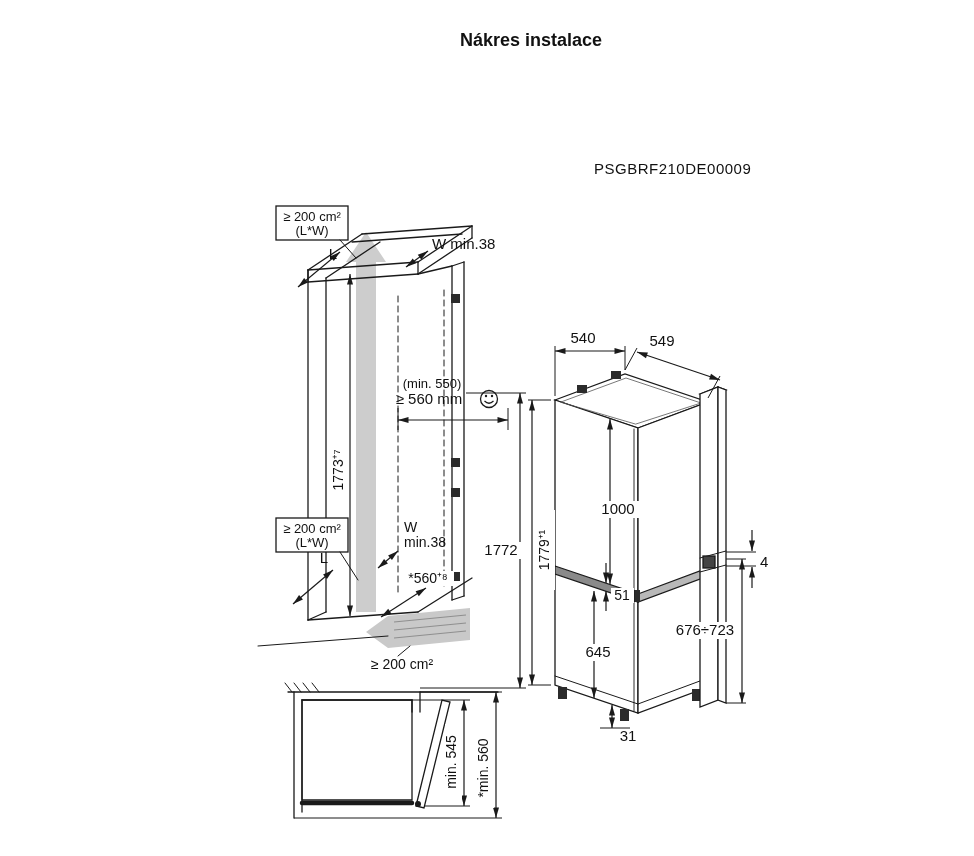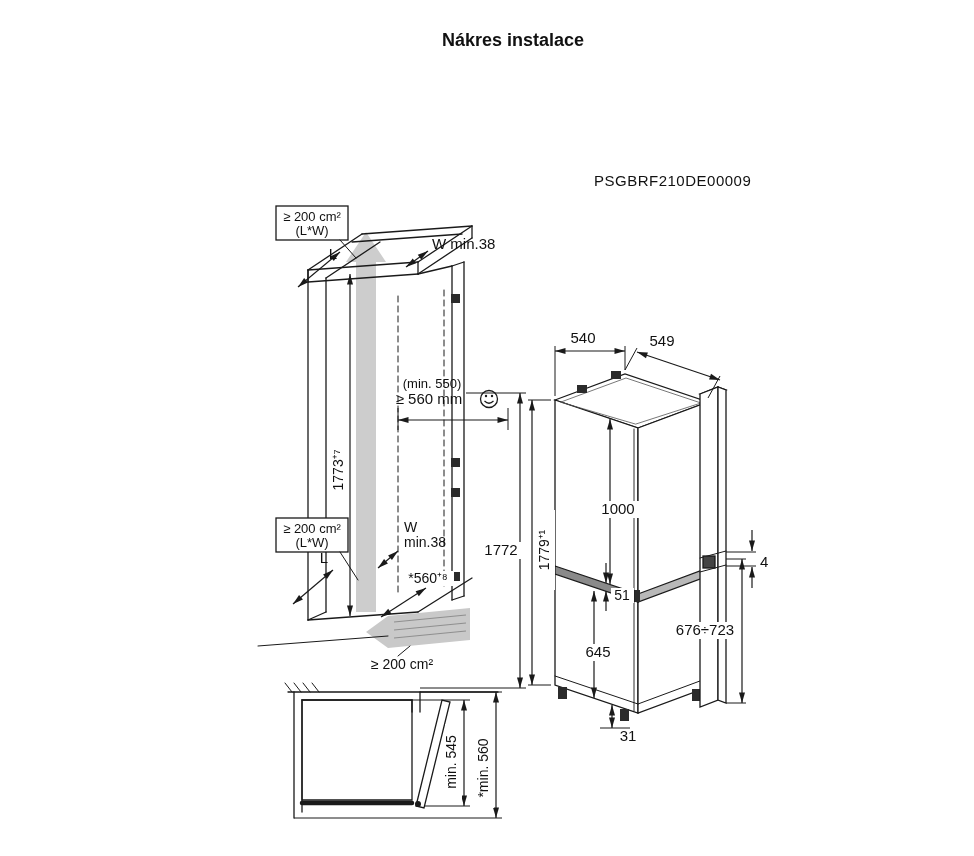--- a/index.html
+++ b/index.html
@@ -1,20 +1,20 @@
 <!DOCTYPE html>
 <html><head>
 <meta charset="utf-8">
 <style>
   html,body{margin:0;padding:0;background:#fff;}
   .page{position:relative;width:974px;height:856px;background:#fff;overflow:hidden;
         font-family:"Liberation Sans",sans-serif;color:#111;}
-  .title{position:absolute;top:30px;left:50%;transform:translateX(-50%);margin-left:26px;
+  .title{position:absolute;top:30px;left:50%;transform:translateX(-50%);margin-left:44px;
          font-size:18px;font-weight:bold;white-space:nowrap;}
-  .code{position:absolute;left:594px;top:172px;font-size:15px;letter-spacing:.5px;}
+  .code{position:absolute;left:594px;top:160px;font-size:15px;letter-spacing:.5px;}
   svg{position:absolute;left:0;top:0;}
   .geo{stroke:#1a1a1a;stroke-width:1.3;fill:none;stroke-linecap:round;}
   .thin{stroke:#1a1a1a;stroke-width:1;fill:none;}
   .dash{stroke:#1a1a1a;stroke-width:1;fill:none;stroke-dasharray:6 4;}
   .dim{stroke:#1a1a1a;stroke-width:1.2;fill:none;}
   .lbl{font-family:"Liberation Sans",sans-serif;fill:#111;font-size:15px;text-anchor:middle;}
   .s13{font-size:13px;} .s14{font-size:14px;} .as{text-anchor:start;}
   .bg{fill:#fff;stroke:none;}
   .solid{fill:#2b2b2b;stroke:none;}
 </style>

